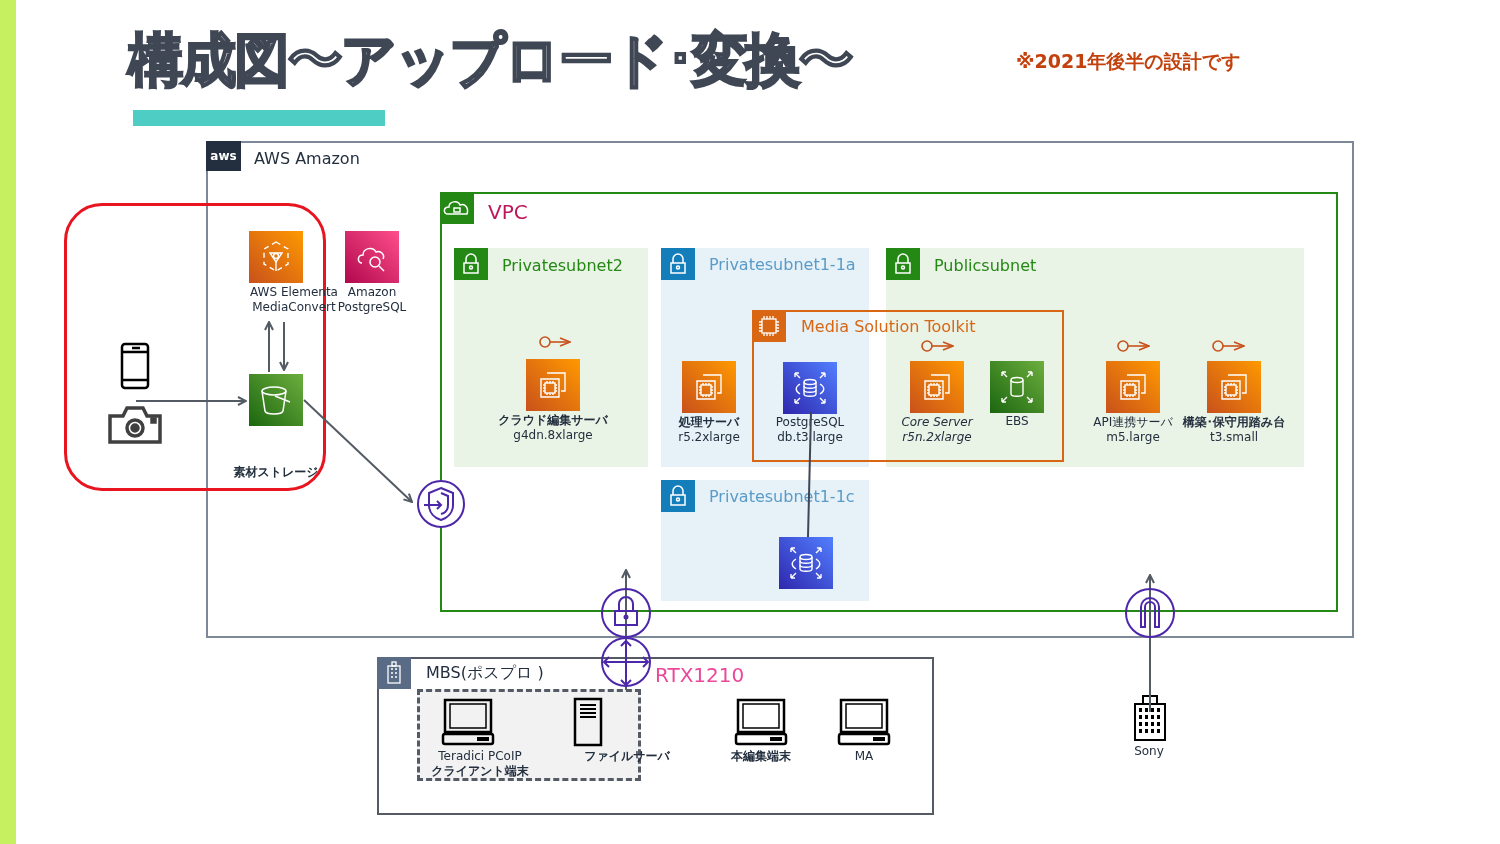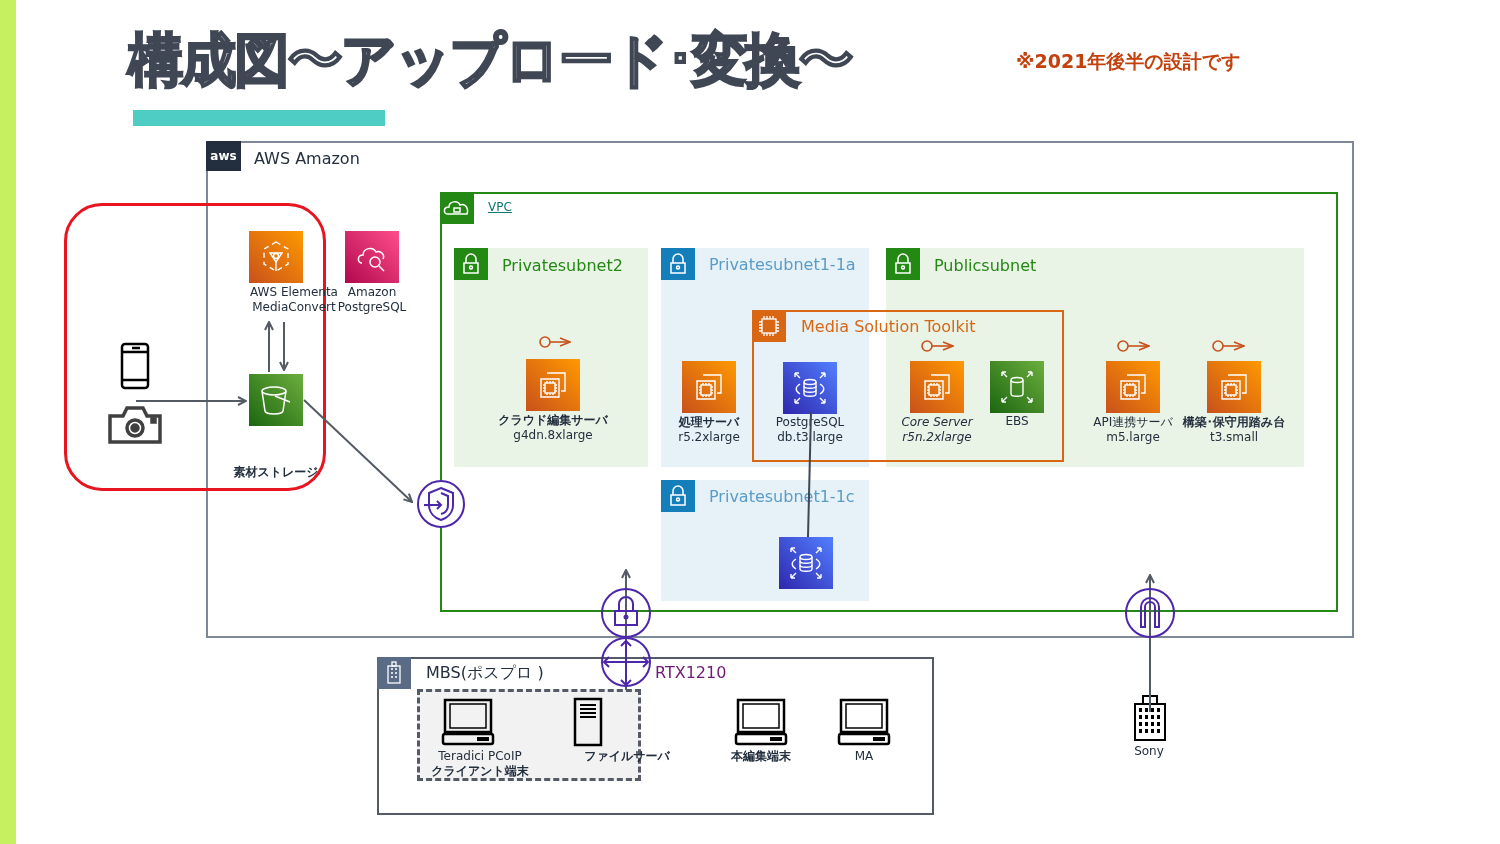--- a/index.html
+++ b/index.html
@@ -14,21 +14,21 @@
   .note { left: 1016px; top: 49px; font-size: 19px; font-weight: bold; color: #c2410c; white-space: nowrap; }
 
   .group { position: absolute; }
   .aws-cloud { left: 206px; top: 141px; width: 1148px; height: 497px; border: 2px solid #7d8998; }
   .aws-badge { left: 206px; top: 141px; width: 35px; height: 30px; background: #232f3e; color: #fff;
                font-size: 12px; font-weight: bold; display: flex; align-items: center; justify-content: center; }
   .aws-label { left: 254px; top: 149px; font-size: 16px; color: #232f3e; }
 
   .vpc { left: 440px; top: 192px; width: 898px; height: 420px; border: 2px solid #248814; }
   .vpc-badge { left: 440px; top: 192px; width: 34px; height: 32px; background: #248814; }
-  .vpc-label { left: 488px; top: 200px; font-size: 12px; color: #0f766e; text-decoration: underline; }
+  .vpc-label { left: 488px; top: 200px; font-size: 20px; color: #be185d; }
 
   .subnet { position: absolute; }
   .sub-green { background: #e9f3e6; }
   .sub-blue { background: #e6f2f8; }
   .badge { position: absolute; width: 34px; height: 32px; display: flex; align-items: center; justify-content: center; }
   .badge-green { background: #248814; }
   .badge-blue { background: #147eba; }
   .sub-label { position: absolute; font-size: 16px; white-space: nowrap; }
   .lbl-green { color: #248814; }
   .lbl-blue { color: #5a9bc8; }
@@ -47,21 +47,21 @@
 
   .cap { position: absolute; font-size: 12px; color: #232f3e; text-align: center; line-height: 15px; white-space: nowrap; transform: translateX(-50%); }
   .cap-jp { font-weight: bold; }
 
   .red-box { left: 64px; top: 203px; width: 262px; height: 288px; border: 3px solid #e8141f; border-radius: 38px; }
 
   .mbs { left: 377px; top: 657px; width: 557px; height: 158px; border: 2px solid #545b64; }
   .mbs-badge { left: 377px; top: 657px; width: 34px; height: 32px; background: #5a6b86; }
   .mbs-label { left: 426px; top: 663px; font-size: 16px; color: #232f3e; white-space: nowrap; }
   .dash-box { left: 417px; top: 689px; width: 224px; height: 92px; border: 3px dashed #545b64; background: #f2f2f2; }
-  .rtx { left: 655px; top: 663px; font-size: 16px; color: #701a75; }
+  .rtx { left: 655px; top: 663px; font-size: 20px; color: #ec4899; }
 
   svg.overlay { position: absolute; left: 0; top: 0; width: 1500px; height: 844px; pointer-events: none; }
 </style>
 </head>
 <body>
 
 <div class="abs stripe"></div>
 <div class="abs title">構成図〜アップロード･変換〜</div>
 <div class="abs accent-bar"></div>
 <div class="abs note">※2021年後半の設計です</div>

